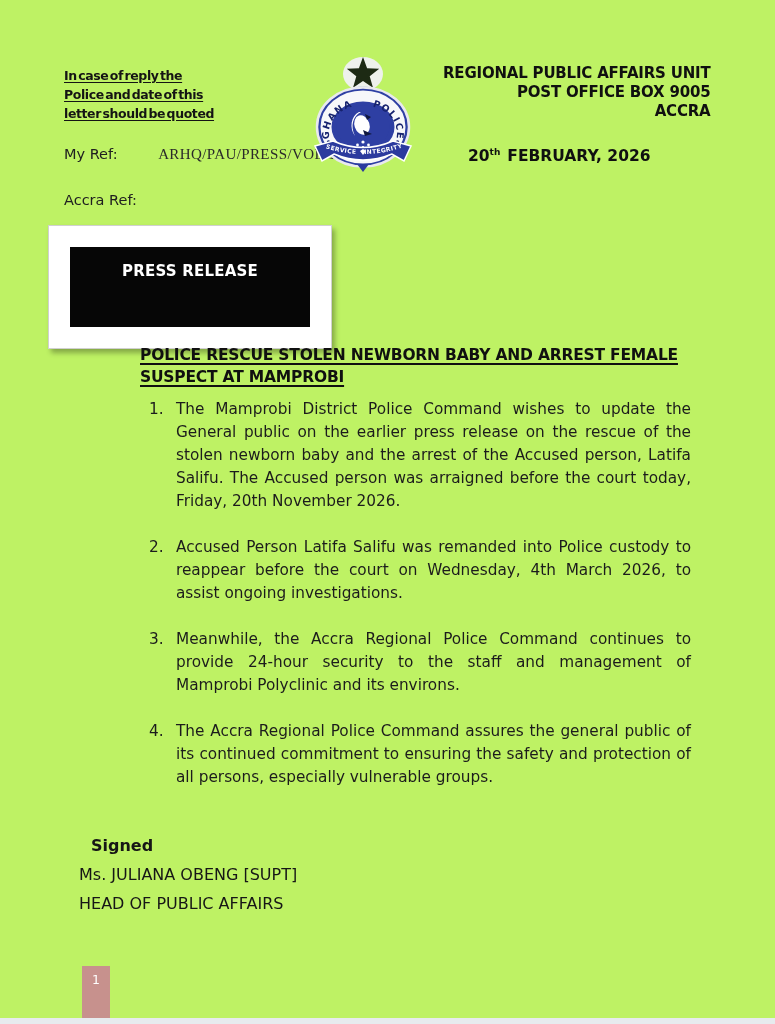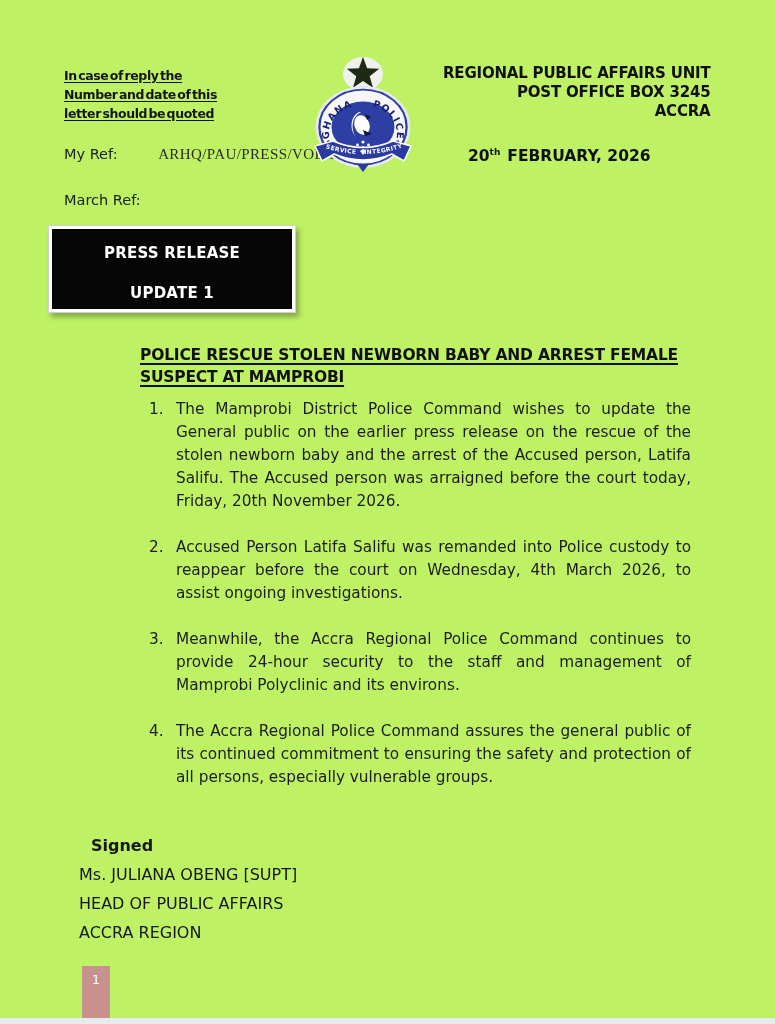--- a/index.html
+++ b/index.html
@@ -42,21 +42,21 @@
   .dateline{
     position:absolute;left:452px;top:147px;
     font-weight:bold;font-size:15.5px;color:#101010;margin-left:16px;
   }
   .dateline sup{font-size:9px;}
   .dateline .rest{margin-left:7px;}
 
   
   .press-outer{
     position:absolute;left:48px;top:225px;width:240px;height:80px;
-    background:#ffffff;border:1px solid #d0d0d0;padding:3px;
+    background:#ffffff;border:1px solid #d0d0d0;padding:21px;
     box-shadow:3px 4px 5px rgba(0,0,0,0.30);
   }
   .press-inner{
     background:#060606;color:#fff;width:100%;height:100%;
     text-align:center;font-weight:bold;font-size:15px;letter-spacing:0.2px;
     box-sizing:border-box;padding-top:15px;
   }
   .press-inner .l2{margin-top:22px;}
 
   
@@ -87,30 +87,30 @@
   
   .bottom-edge{position:absolute;left:0;bottom:0;width:100%;height:6px;background:#e7ebee;}
 </style>
 </head>
 <body>
 
 <div id="page">
 
   <div class="reply-note">
     <div class="nline">In case of reply the</div>
-    <div class="nline">Number and date of this</div>
+    <div class="nline">Police and date of this</div>
     <div class="nline">letter should be quoted</div>
   </div>
 
   <div class="myref">
     <span>My Ref:</span>
     <span class="val">ARHQ/PAU/PRESS/VOL.1/58</span>
   </div>
   <div class="yourref">
-    <span>March Ref:</span>
+    <span>Accra Ref:</span>
   </div>
 
   <svg class="crest" viewBox="0 0 128 122" aria-hidden="true">
 
     <ellipse cx="64" cy="20" rx="20" ry="17" fill="#eef1ec"></ellipse>
 
     <polygon points="64,3 68.1,14.3 80.2,14.8 70.7,22.2 74,33.8 64,27 54,33.8 57.3,22.2 47.8,14.8 59.9,14.3" fill="#1d2a14"></polygon>
 
     <ellipse cx="64" cy="36.5" rx="11" ry="4" fill="#7fb3c4"></ellipse>
 
@@ -150,32 +150,31 @@
       <textPath href="#arcRibbon" startOffset="21%" text-anchor="middle">SERVICE</textPath>
     </text>
     <text font-family="DejaVu Sans, Liberation Sans, sans-serif" font-size="6" font-weight="bold" fill="#ffffff" letter-spacing="0.4">
       <textPath href="#arcRibbon" startOffset="77%" text-anchor="middle">INTEGRITY</textPath>
     </text>
     <path d="M58,110 l6,8 6,-8 z" fill="#2b3a9e"></path>
   </svg>
 
   <div class="org">
     <div>REGIONAL PUBLIC AFFAIRS UNIT</div>
-    <div>POST OFFICE BOX 3245</div>
+    <div>POST OFFICE BOX 9005</div>
     <div class="indent">ACCRA</div>
   </div>
 
   <div class="dateline">
     <span>20</span><sup>th</sup><span class="rest">FEBRUARY, 2026</span>
   </div>
 
   <div class="press-outer">
     <div class="press-inner">
       <div class="l1">PRESS RELEASE</div>
-      <div class="l2">UPDATE 1</div>
     </div>
   </div>
 
   <div class="title">
     <div class="tline"><span>POLICE RESCUE STOLEN NEWBORN BABY AND ARREST FEMALE</span></div>
     <div class="tline"><span>SUSPECT AT MAMPROBI</span></div>
   </div>
 
   <div class="list">
     <div class="item">
@@ -193,20 +192,19 @@
     <div class="item">
       <span class="inum">4.</span>
       <span class="itext">The Accra Regional Police Command assures the general public of its continued commitment to ensuring the safety and protection of all persons, especially vulnerable groups.</span>
     </div>
   </div>
 
   <div class="sig">
     <div class="bold">Signed</div>
     <div>Ms. JULIANA OBENG [SUPT]</div>
     <div>HEAD OF PUBLIC AFFAIRS</div>
-    <div>ACCRA REGION</div>
   </div>
 
   <div class="pagenum">1</div>
 
   <div class="bottom-edge"></div>
 
 </div>
 
 </body></html>

